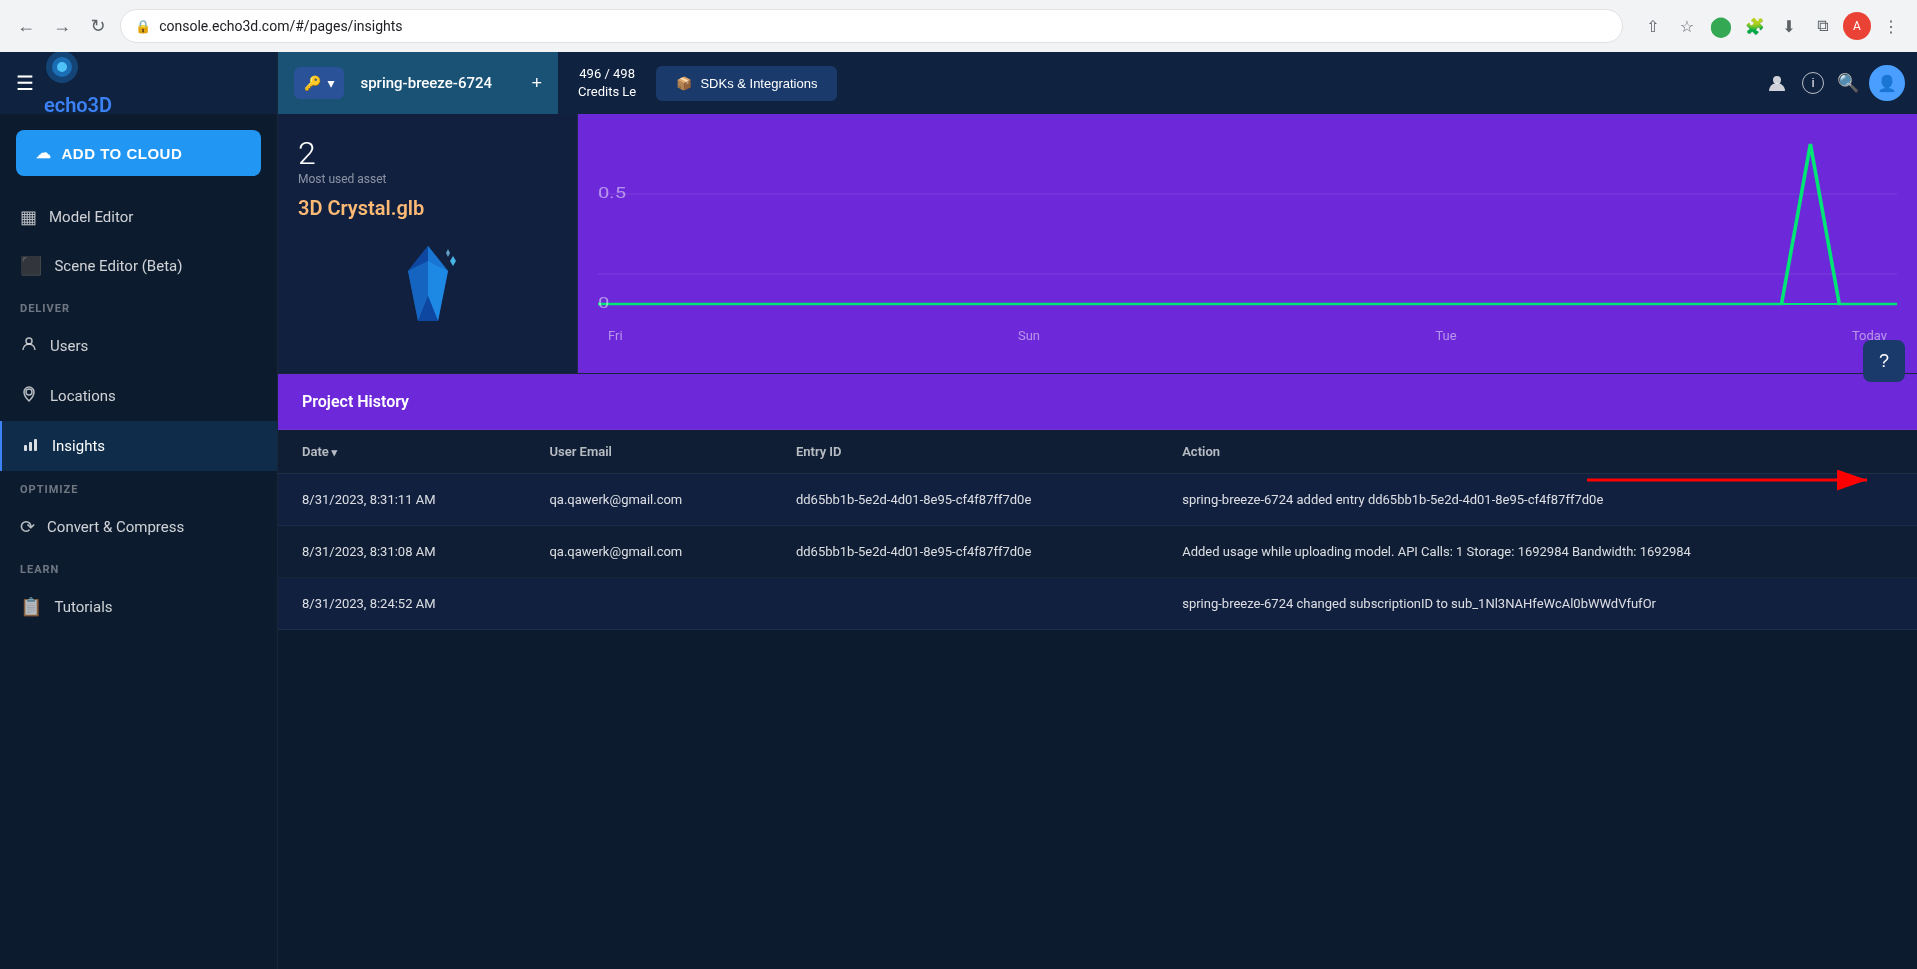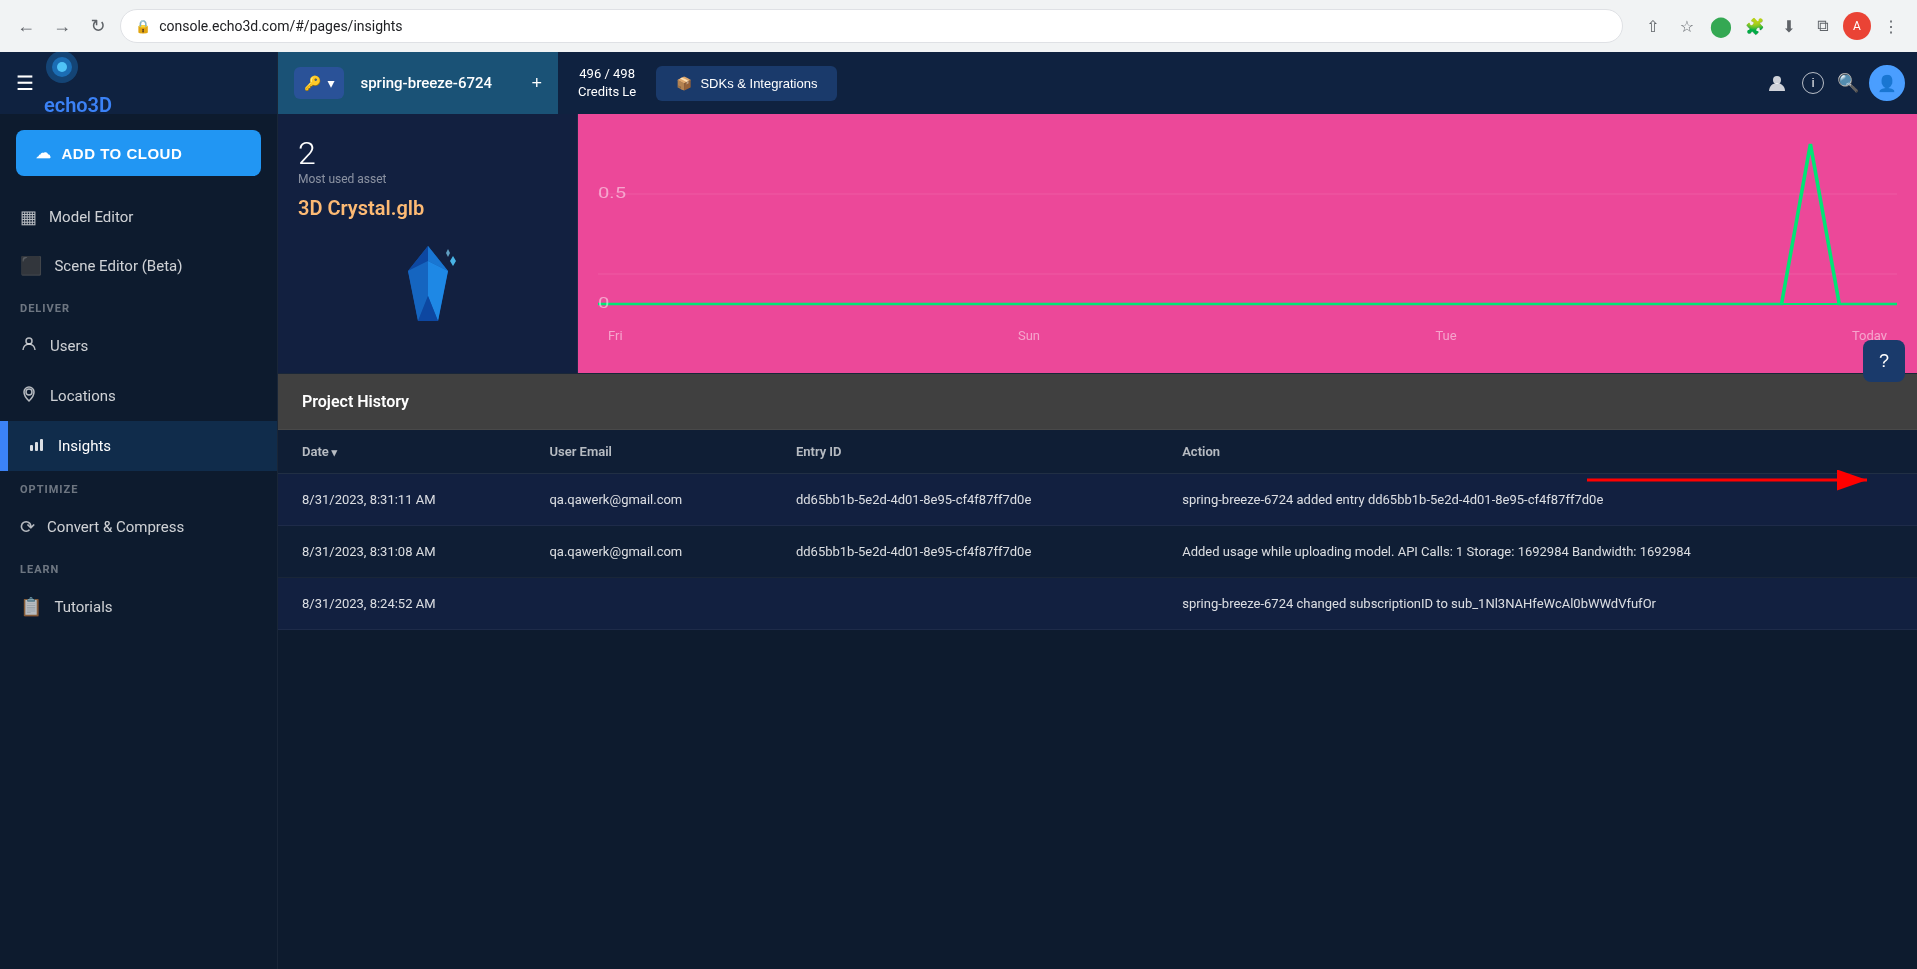--- a/index.html
+++ b/index.html
@@ -184,21 +184,21 @@
       gap: 12px;
       padding: 14px 20px;
       cursor: pointer;
       color: rgba(255,255,255,0.8);
       font-size: 15px;
       transition: background 0.15s;
     }
     .sidebar-nav-item.active {
       background: rgba(33,150,243,0.15);
       color: white;
-      border-left: 8px solid #3b82f6;
+      border-left: 2px solid #3b82f6;
     }
     .sidebar-nav-item .nav-icon { font-size: 18px; color: rgba(255,255,255,0.7); }
 
     .sidebar-section-label {
       padding: 12px 20px 6px;
       font-size: 11px;
       font-weight: 700;
       color: rgba(255,255,255,0.4);
       letter-spacing: 1px;
       text-transform: uppercase;
@@ -246,37 +246,37 @@
     }
     .asset-preview {
       display: flex;
       align-items: center;
       justify-content: center;
       height: 100px;
     }
 
     .chart-area {
       flex: 1;
-      background: #ec4899;
+      background: #6d28d9;
       padding: 20px;
       position: relative;
       overflow: hidden;
     }
     .chart-svg {
       width: 100%;
       height: 200px;
     }
 
     
     .project-history {
       flex: 1;
       padding: 0;
     }
     .history-header {
-      background: #404040;
+      background: #6d28d9;
       padding: 18px 24px;
       font-size: 16px;
       font-weight: 600;
       color: white;
       border-bottom: 1px solid rgba(255,255,255,0.05);
     }
 
     .history-table {
       width: 100%;
       border-collapse: collapse;

